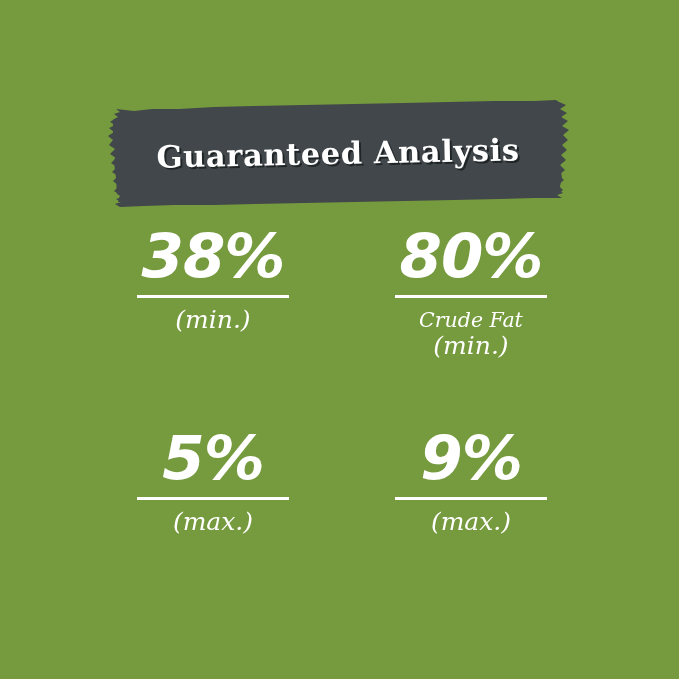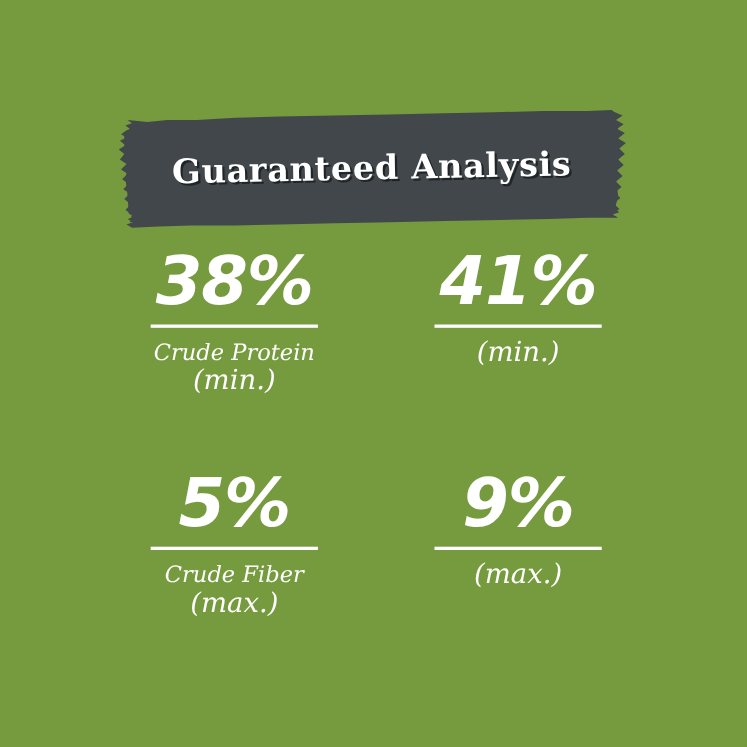--- a/index.html
+++ b/index.html
@@ -144,34 +144,33 @@
     <div id="banner-title">
       <span>Guaranteed Analysis</span>
     </div>
   </div>
 
   <div id="stats">
 
     <div class="stat">
       <div class="stat-value">38%</div>
       <div class="stat-rule"></div>
-      <div class="stat-name">Crude Protein</div>
       <div class="stat-qual">(min.)</div>
     </div>
 
     <div class="stat">
-      <div class="stat-value">41%</div>
+      <div class="stat-value">80%</div>
       <div class="stat-rule"></div>
+      <div class="stat-name">Crude Fat</div>
       <div class="stat-qual">(min.)</div>
     </div>
 
     <div class="stat">
       <div class="stat-value">5%</div>
       <div class="stat-rule"></div>
-      <div class="stat-name">Crude Fiber</div>
       <div class="stat-qual">(max.)</div>
     </div>
 
     <div class="stat">
       <div class="stat-value">9%</div>
       <div class="stat-rule"></div>
       <div class="stat-qual">(max.)</div>
     </div>
 
   </div>

